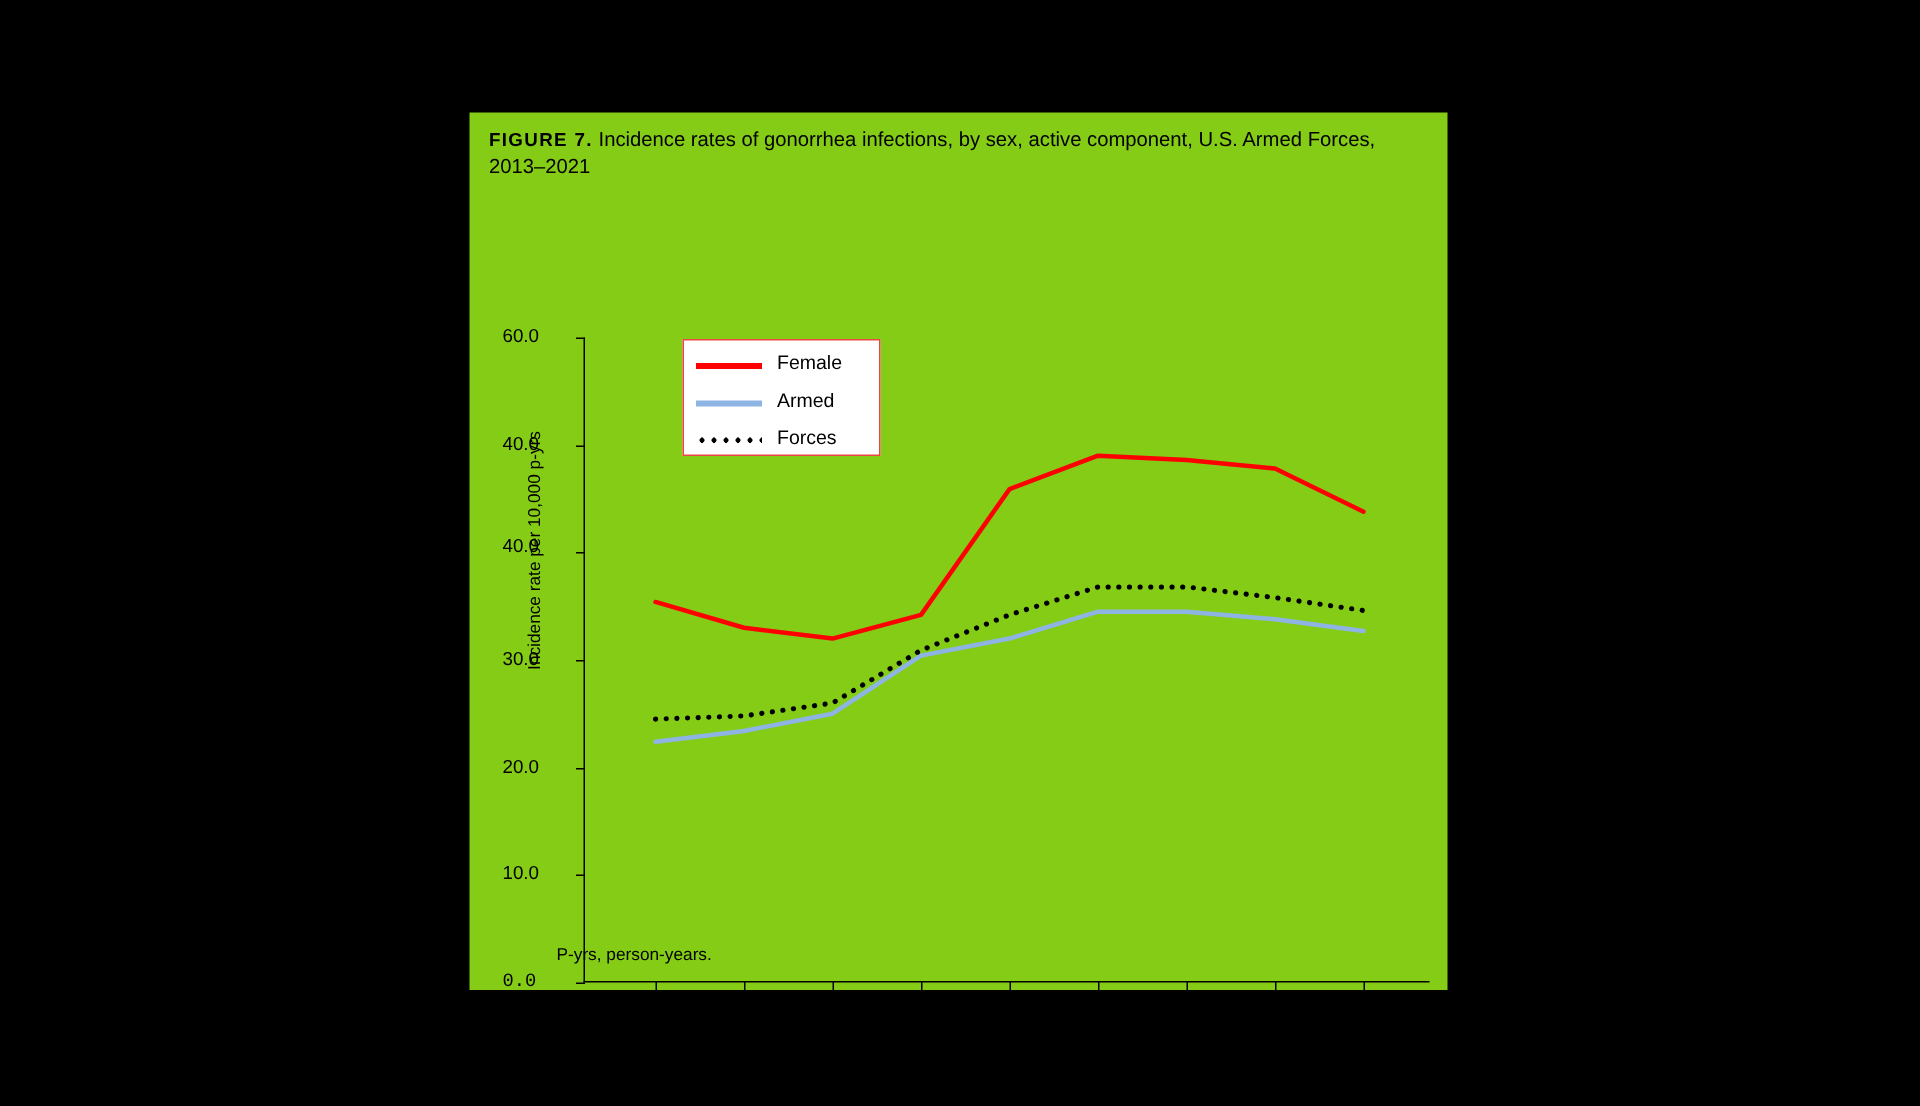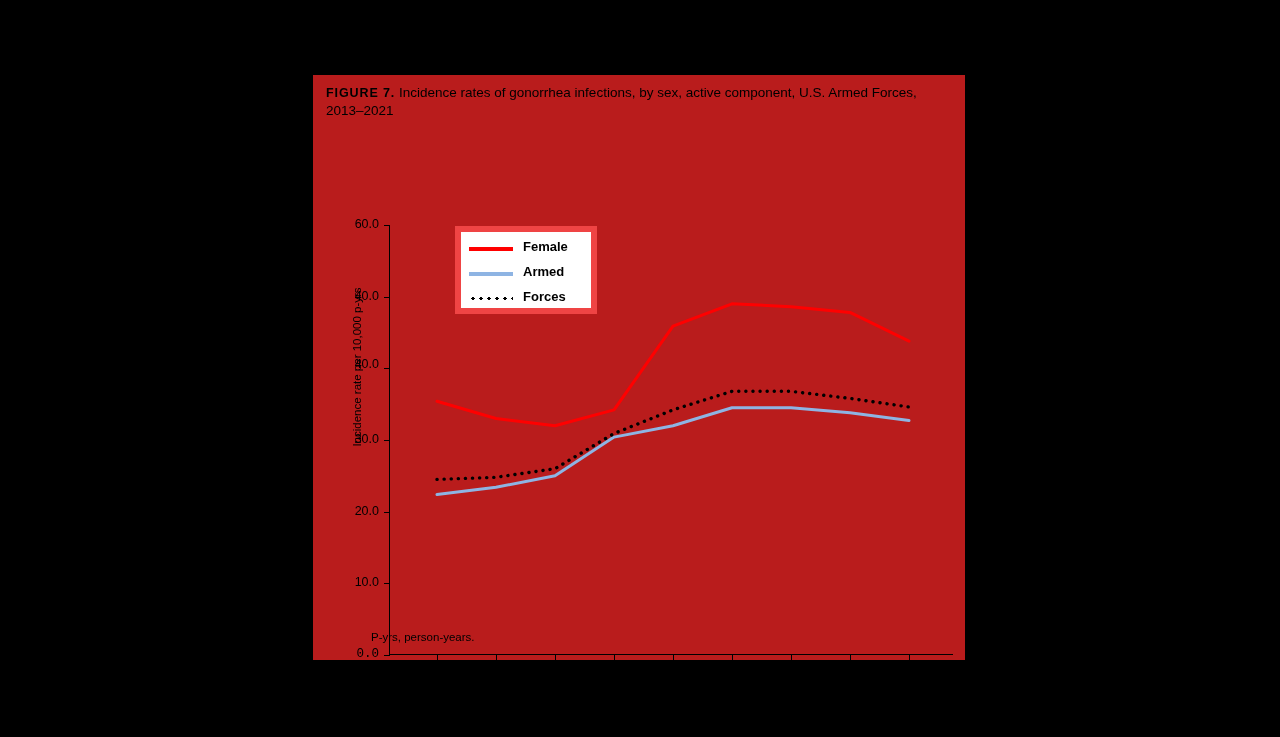--- a/index.html
+++ b/index.html
@@ -10,21 +10,21 @@
     height: 737px;
     overflow: hidden;
     font-family: "Liberation Sans", sans-serif;
   }
   #figure-card {
     position: absolute;
     left: 313px;
     top: 75px;
     width: 652px;
     height: 585px;
-    background: #b91c1c;
+    background: #84cc16;
   }
   #figure-caption {
     position: absolute;
     left: 13px;
     top: 9px;
     width: 630px;
     font-size: 13.5px;
     line-height: 18px;
     color: #000000;
   }
@@ -51,21 +51,20 @@
     text-align: center;
     transform: rotate(-90deg);
     font-size: 11.5px;
     color: #000000;
     white-space: nowrap;
   }
   .y-tick-label {
     position: absolute;
     right: 0;
     width: 44px;
-    text-align: right;
     font-size: 12.5px;
     color: #000000;
     transform: translateY(-8px);
   }
   #y-tick-col {
     position: absolute;
     left: 22px;
     top: 0;
     width: 44px;
     height: 450px;
@@ -114,23 +113,22 @@
     top: 0;
     width: 652px;
     height: 480px;
   }
   #legend {
     position: absolute;
     left: 142px;
     top: 89px;
     width: 130px;
     height: 76px;
-    border: 6px solid #ef4444;
+    border: 1px solid #ef4444;
     background: #ffffff;
-    font-weight: bold;
   }
   .legend-row {
     position: absolute;
     left: 8px;
     height: 24px;
     width: 118px;
   }
   .legend-swatch {
     position: absolute;
     left: 0;

